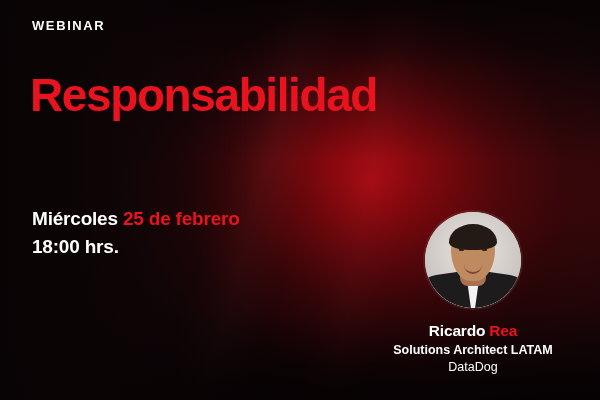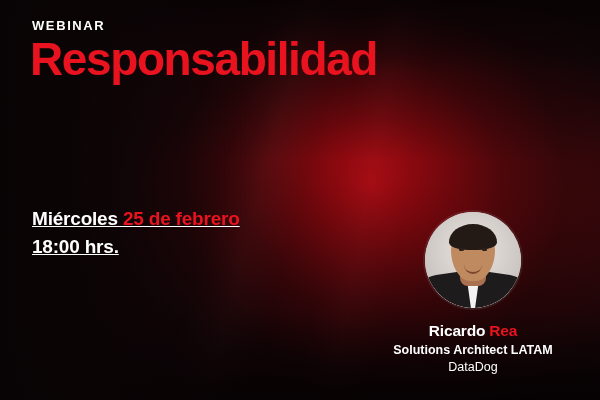--- a/index.html
+++ b/index.html
@@ -71,20 +71,21 @@
     left: 30px;
     top: 36px;
     width: 560px;
     line-height: 1.0;
   }
   .headline .line {
     font-size: 46px;
     font-weight: bold;
     letter-spacing: -1.4px;
     white-space: nowrap;
+    margin-top: 36px;
   }
   .line1 { color: #e8131f; }
   .line2 { color: #ffffff; margin-top: 8px; }
 
   .subhead {
     position: absolute;
     left: 32px;
     top: 146px;
     font-size: 16.5px;
     font-weight: bold;
@@ -94,21 +95,20 @@
 
   .datetime {
     position: absolute;
     left: 32px;
     top: 205px;
     font-size: 19px;
     font-weight: bold;
     color: #ffffff;
     line-height: 1.45;
     letter-spacing: -0.2px;
-    text-decoration: underline;
   }
   .date-accent { color: #e8131f; }
 
   .speaker {
     position: absolute;
     right: 22px;
     top: 212px;
     width: 210px;
     text-align: center;
   }

